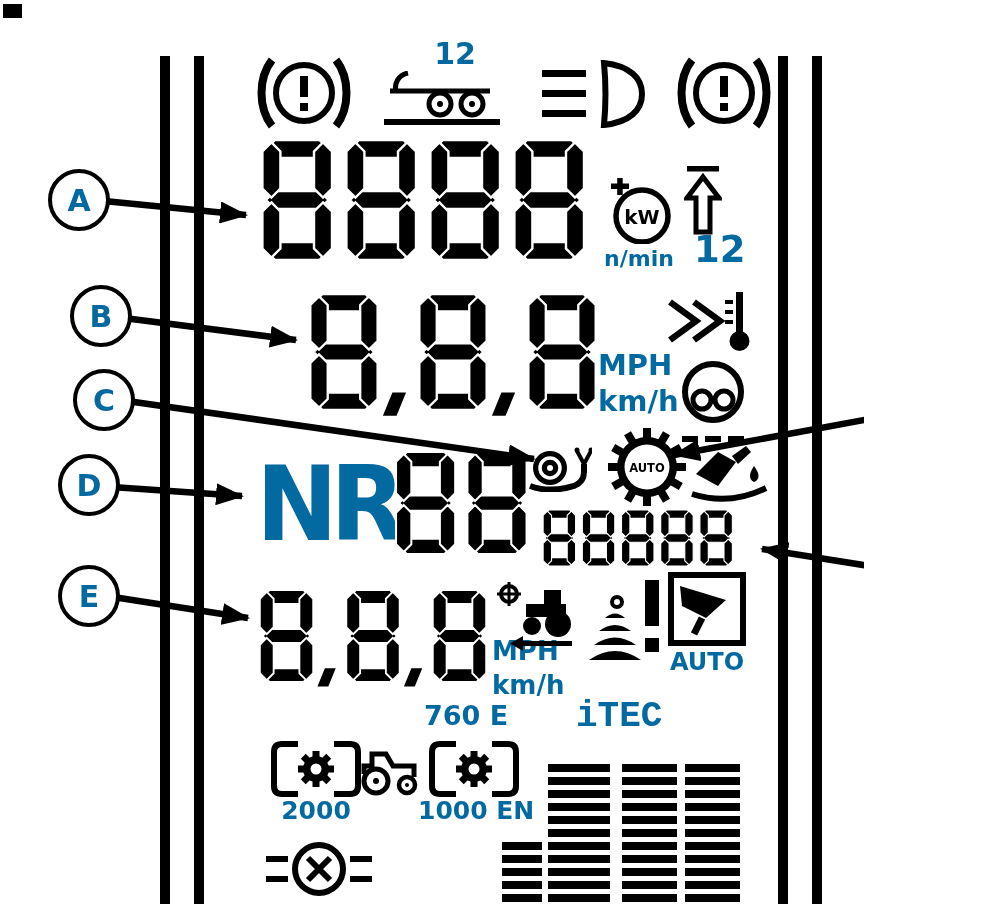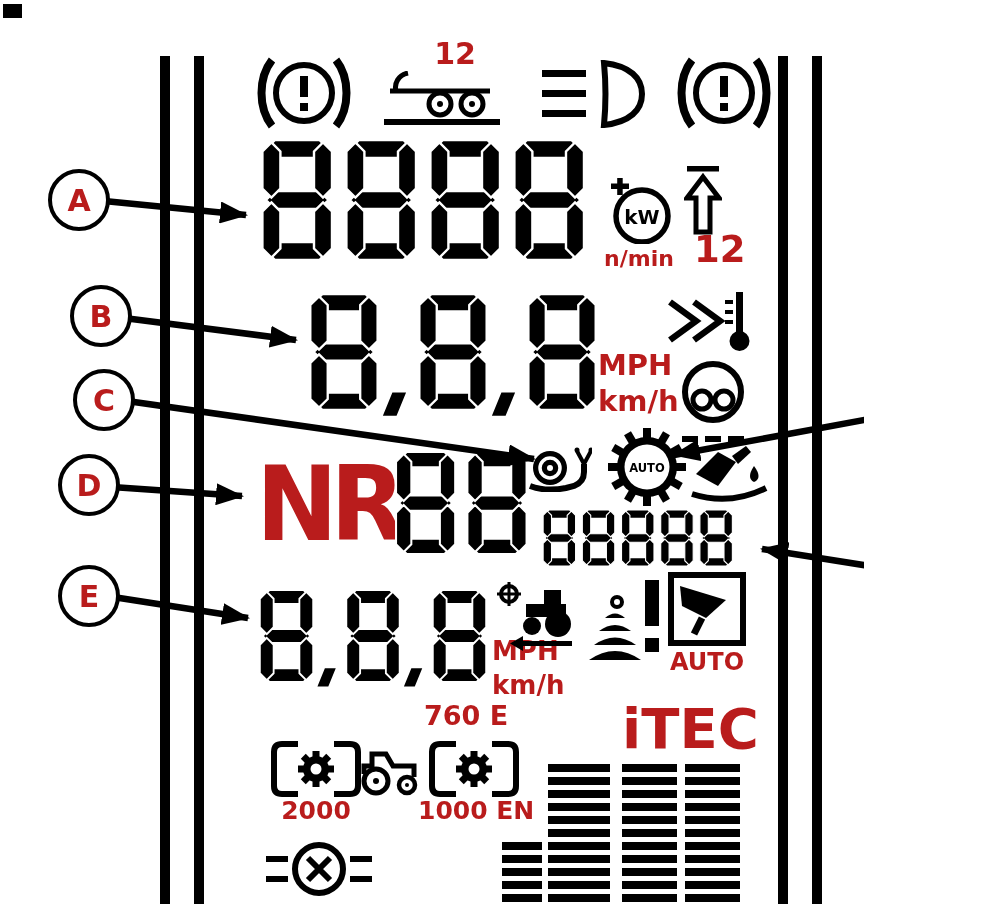--- a/index.html
+++ b/index.html
@@ -1,17 +1,17 @@
 <!DOCTYPE html>
 <html><head>
 <meta charset="utf-8">
 <style>
   html,body{margin:0;padding:0;background:#fff;}
   .canvas{position:relative;width:864px;height:904px;background:#fff;overflow:hidden;
-          font-family:"DejaVu Sans",sans-serif;color:#b91c1c;}
+          font-family:"DejaVu Sans",sans-serif;color:#0369a1;}
   .abs{position:absolute;}
   .bezel{position:absolute;background:#000;}
   .callout{position:absolute;width:54px;height:54px;border:4.5px solid #000;border-radius:50%;
            background:#fff;display:flex;align-items:center;justify-content:center;
            font-weight:bold;font-size:30px;z-index:12;}
   .lbl{position:absolute;font-weight:bold;white-space:nowrap;}
   .stripes{position:absolute;background:repeating-linear-gradient(to bottom,#000 0 8px,#fff 8px 13px);}
   .col{display:flex;flex-direction:column;align-items:center;}
   svg{display:block;}
   .overlay{position:absolute;left:0;top:0;z-index:10;pointer-events:none;}
@@ -391,21 +391,21 @@
         <rect x="42.5" y="11" width="7" height="8" transform="rotate(225 46 29)"></rect>
         <rect x="42.5" y="11" width="7" height="8" transform="rotate(270 46 29)"></rect>
         <rect x="42.5" y="11" width="7" height="8" transform="rotate(315 46 29)"></rect>
       </g>
       <circle cx="46" cy="29" r="13" fill="#000"></circle>
       <circle cx="46" cy="29" r="5.5" fill="#fff"></circle>
     </svg>
   </div>
   <span class="lbl" style="left:418px;top:796px;width:112px;text-align:center;font-size:25px;">1000 EN</span>
 
-  <span class="lbl" style="left:622px;top:696px;font-size:56px;">iTEC</span>
+  <span class="lbl" style="left:576px;top:696px;font-size:36px;font-family:Liberation Mono, monospace;">iTEC</span>
 
   <div class="stripes" style="left:502px;top:842px;width:40px;height:60px;"></div>
   <div class="stripes" style="left:548px;top:764px;width:62px;height:138px;"></div>
   <div class="stripes" style="left:622px;top:764px;width:55px;height:138px;"></div>
   <div class="stripes" style="left:685px;top:764px;width:55px;height:138px;"></div>
 
   <div class="abs" style="left:266px;top:838px;">
     <svg width="106" height="62" viewBox="0 0 106 62">
       <rect x="0" y="18" width="22" height="6" fill="#000"></rect>
       <rect x="0" y="38" width="22" height="6" fill="#000"></rect>

